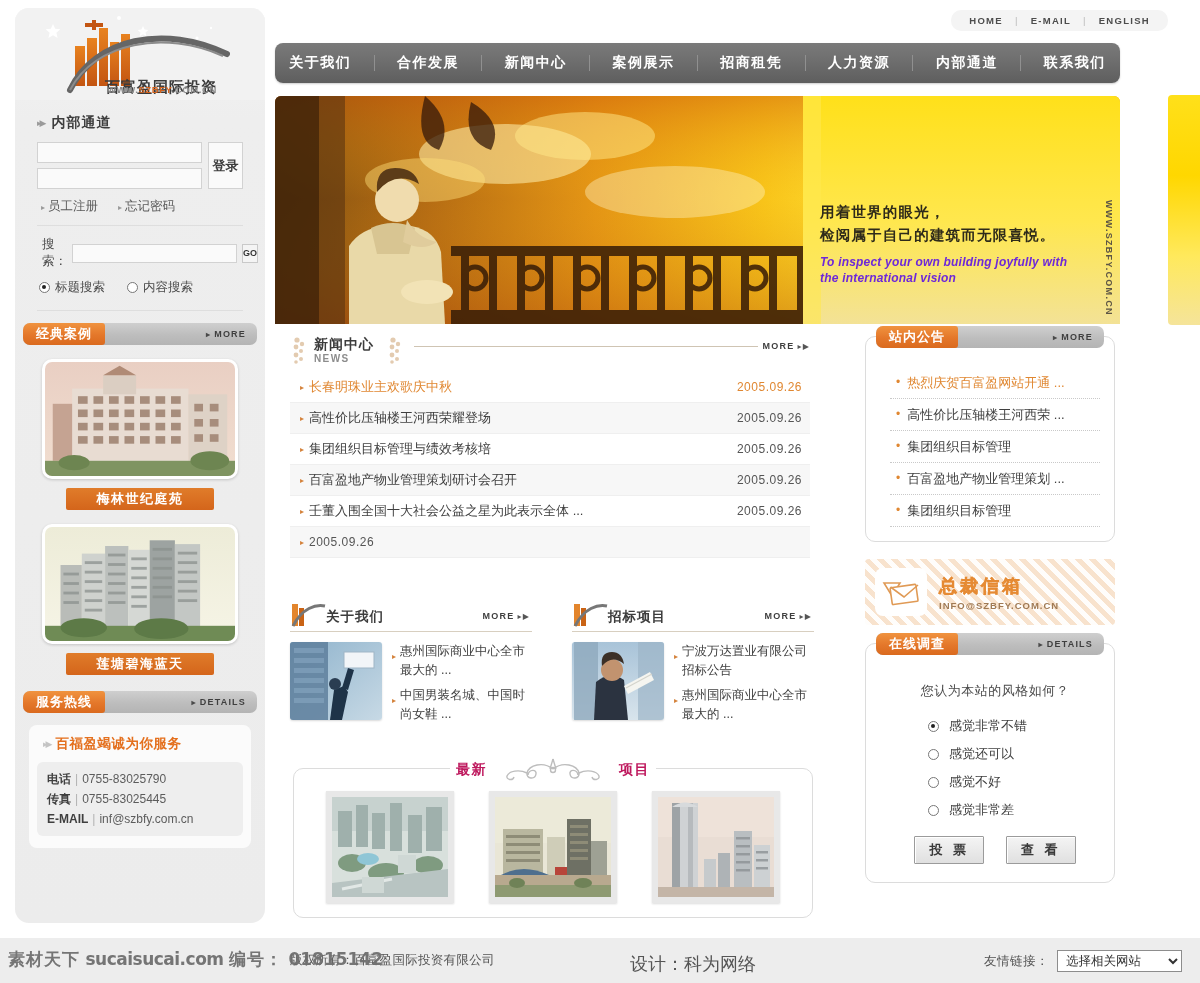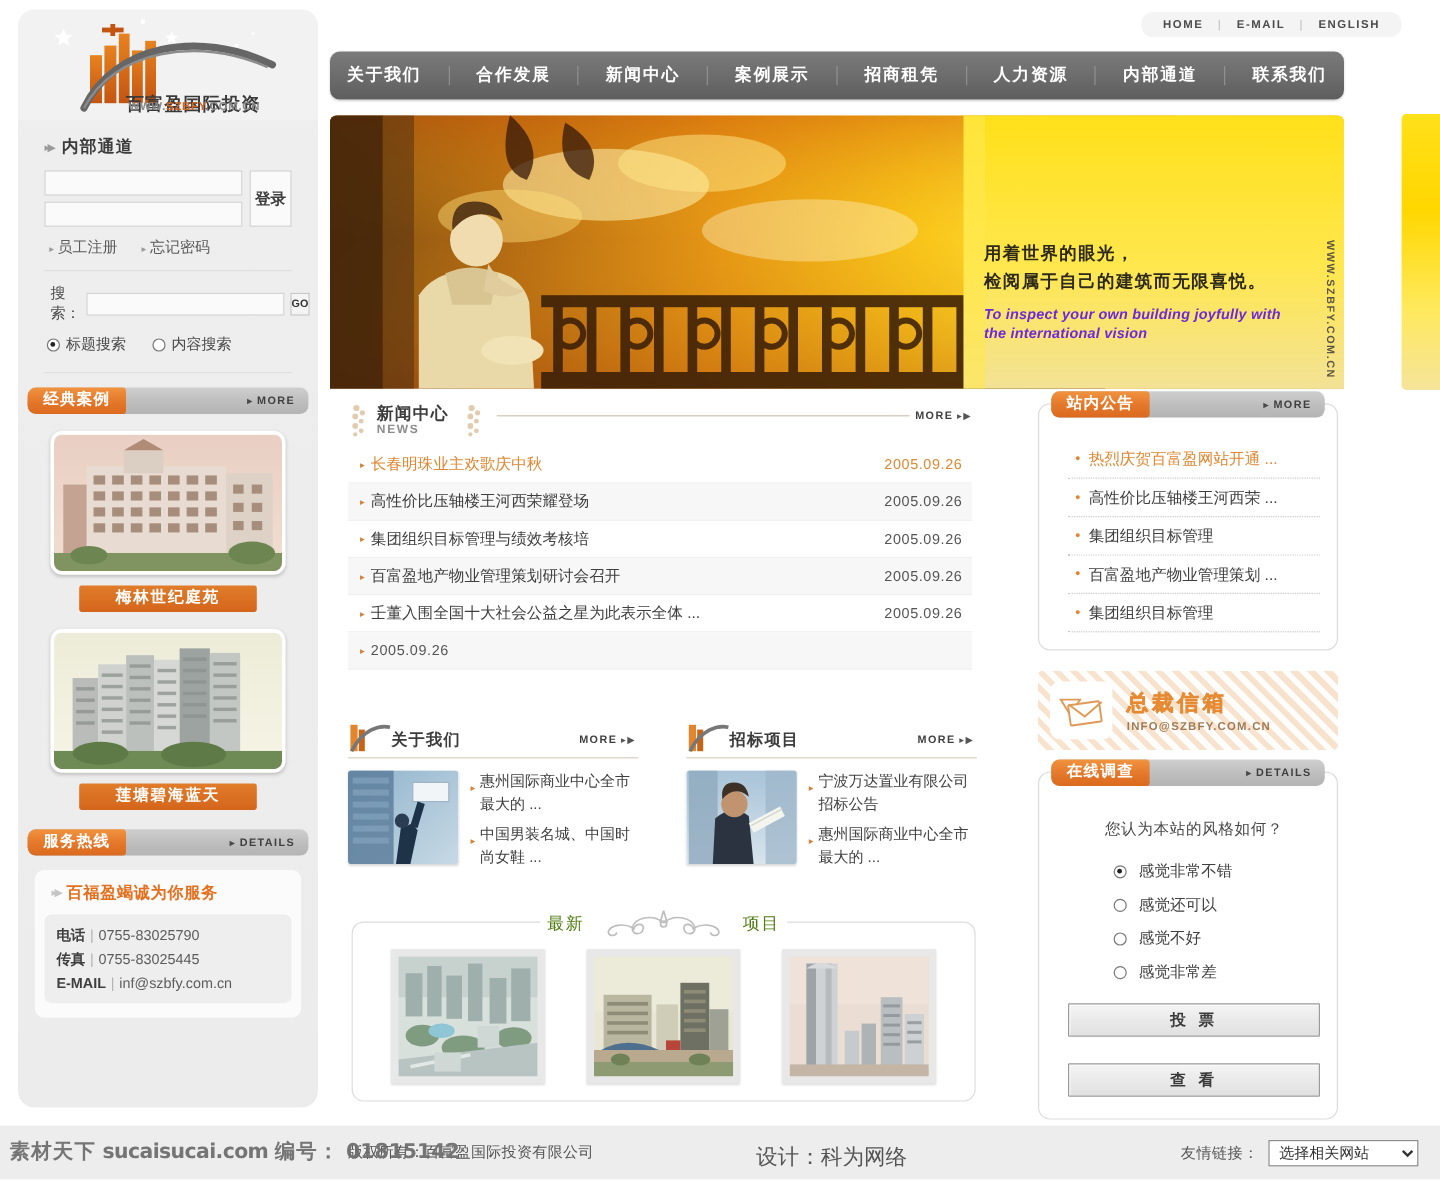--- a/index.html
+++ b/index.html
@@ -246,21 +246,21 @@
   .latest {
     position: absolute; left: 293px; top: 768px; width: 520px; height: 150px;
     border: 1px solid #dcdcdc; border-radius: 10px; background: #fff;
   }
   .latest-cap {
     position: absolute; left: 50%; top: -12px; transform: translateX(-50%);
     background: #fff; padding: 0 6px; display: flex; align-items: center; gap: 8px;
     white-space: nowrap;
   }
   .latest-cap .w {
-    font-size: 14px; font-weight: normal; color: #4d7c0f; letter-spacing: 1.5px;
+    font-size: 14px; font-weight: bold; color: #be185d; letter-spacing: 1.5px;
     font-family: "DejaVu Sans","Liberation Sans",sans-serif;
   }
   .latest-row { display: flex; justify-content: space-around; padding: 22px 14px 0 14px; }
   .latest-frame {
     width: 128px; height: 112px; background: #e8e8e8; padding: 6px;
     box-shadow: 0 1px 2px rgba(0,0,0,.14);
   }
   .latest-frame img, .latest-frame svg { width: 100%; height: 100%; display: block; }
 
   
@@ -299,21 +299,21 @@
     font-size: 9.5px; letter-spacing: 1px; color: #a07a54; font-weight: bold;
     margin-top: 2px;
   }
 
   .poll { margin-top: 18px; }
   .poll-q {
     text-align: center; font-size: 13px; color: #4a4a4a; padding: 8px 0 12px 0;
     letter-spacing: .5px;
   }
   .poll-opt { display: flex; align-items: center; gap: 10px; padding: 5px 0 5px 38px; font-size: 13px; color: #3f3f3f; }
-  .poll-btns { display: flex; gap: 22px; justify-content: center; padding: 12px 0 4px 0; flex-direction: column; }
+  .poll-btns { display: flex; gap: 22px; justify-content: center; padding: 12px 0 4px 0; }
   .poll-btn {
     border: 1px solid #9b9b9b; background: linear-gradient(180deg,#f4f4f4,#e0e0e0);
     padding: 4px 14px; font-size: 13px; font-weight: bold; color: #3a3a3a;
     letter-spacing: 3px; cursor: pointer; border-radius: 1px;
     box-shadow: inset 1px 1px 0 #fff;
     font-family: "DejaVu Sans","Liberation Sans",sans-serif;
   }
 
   
   .footer {

